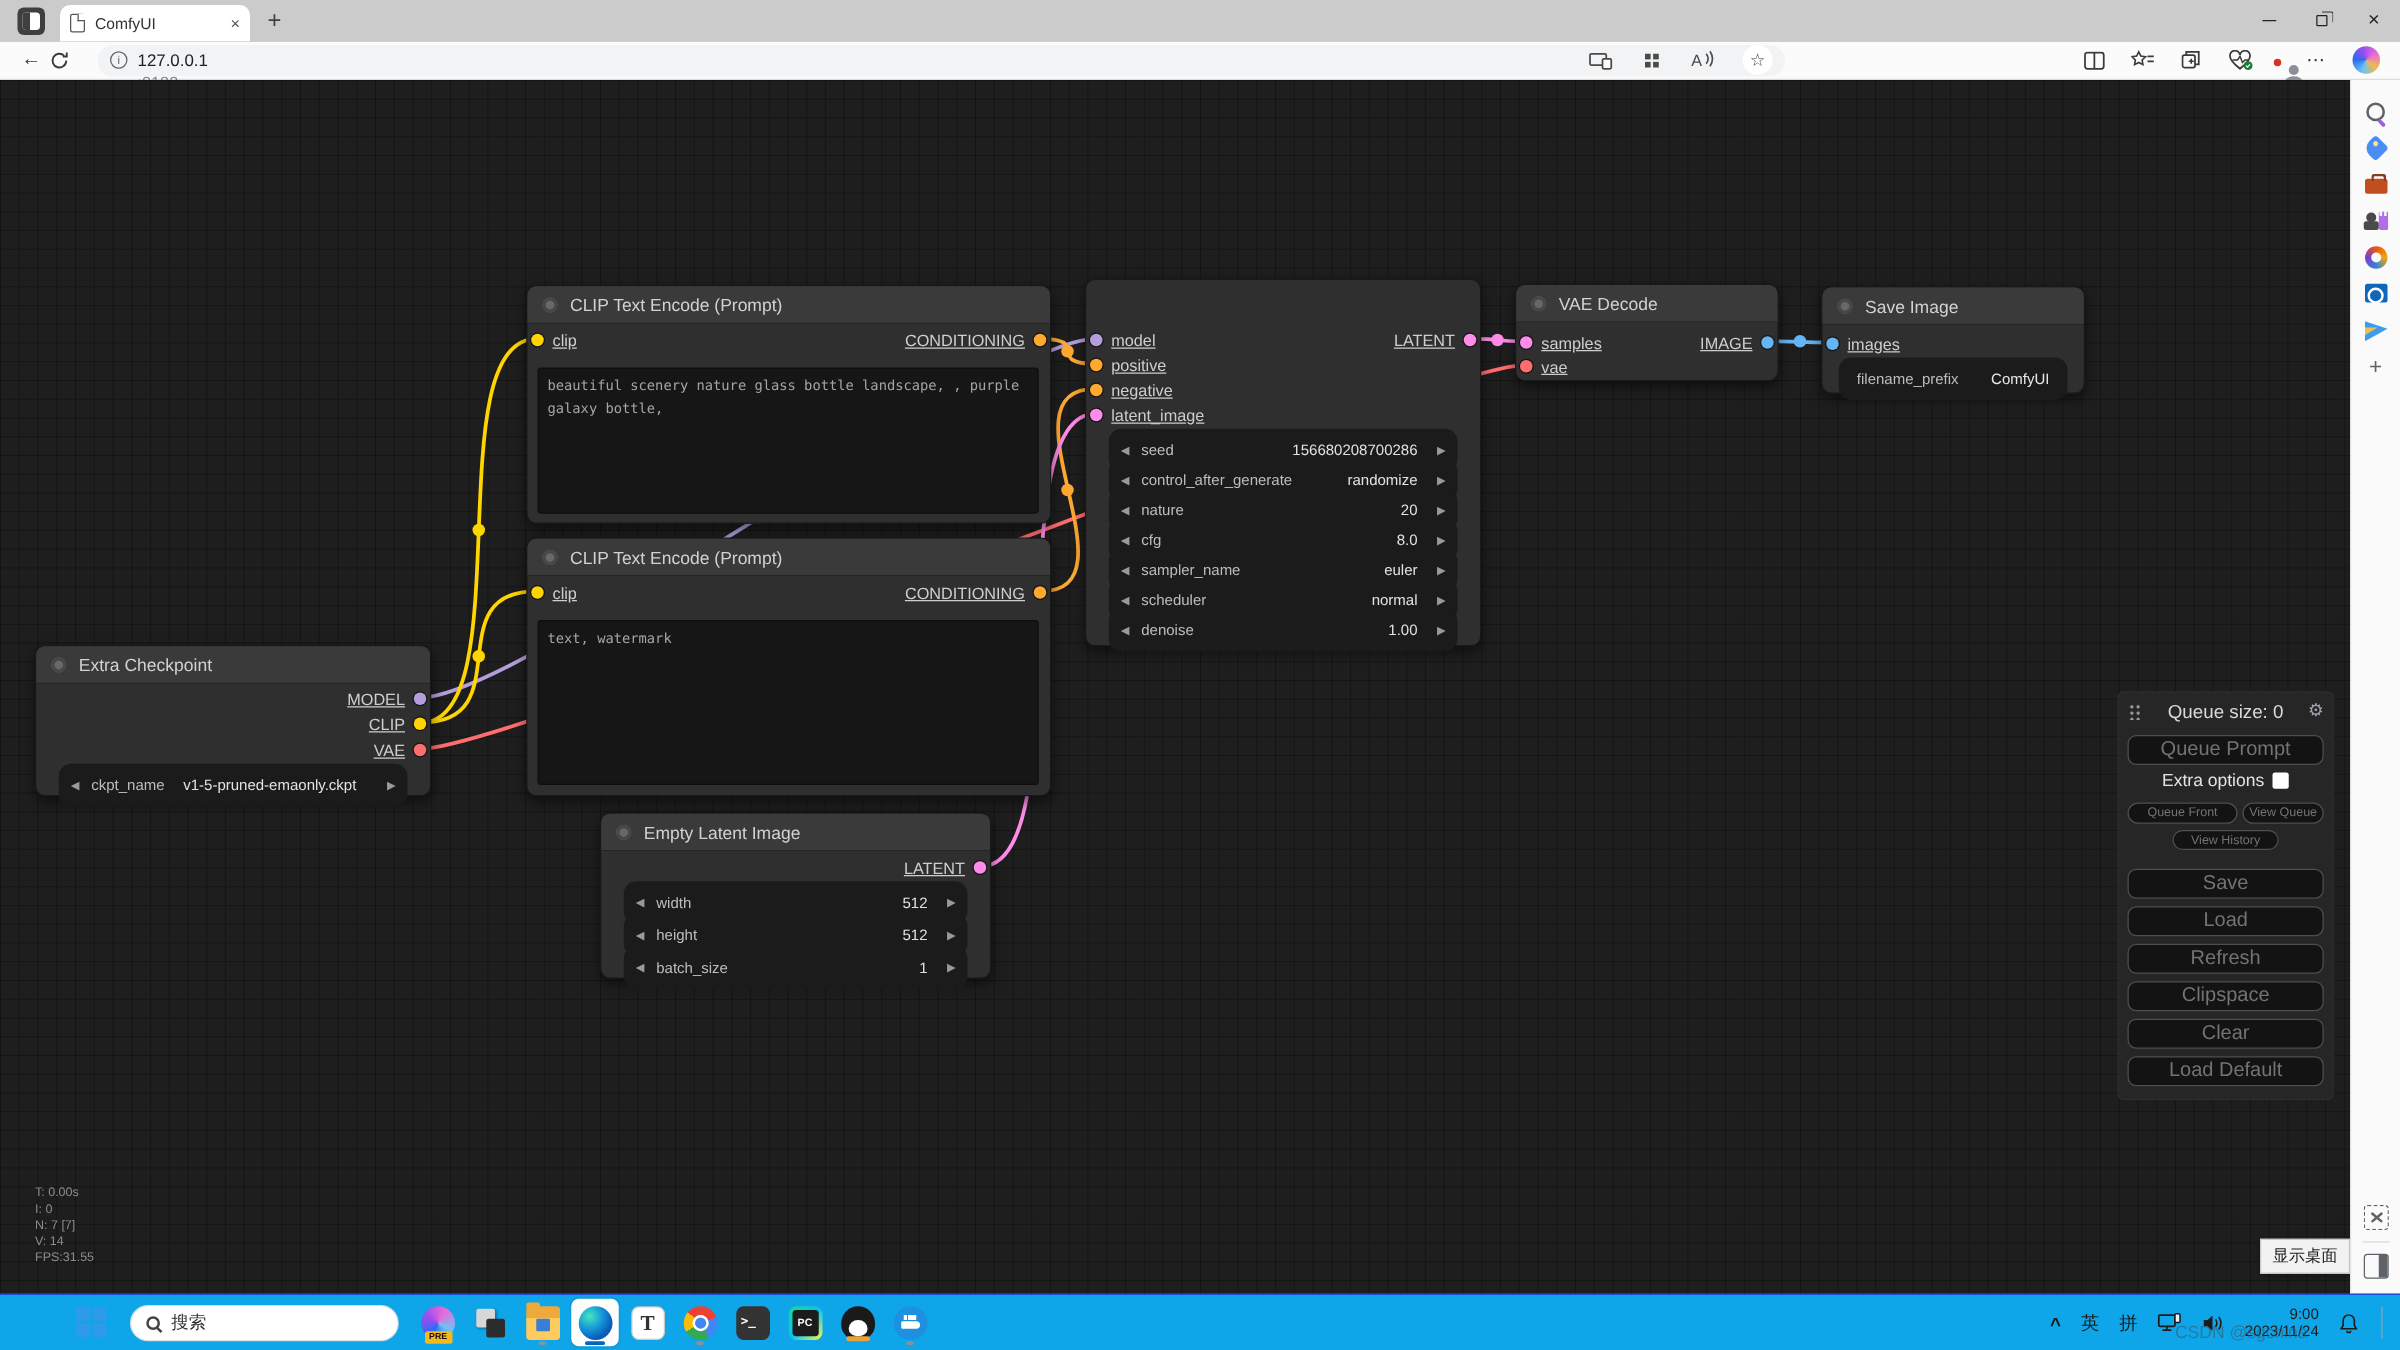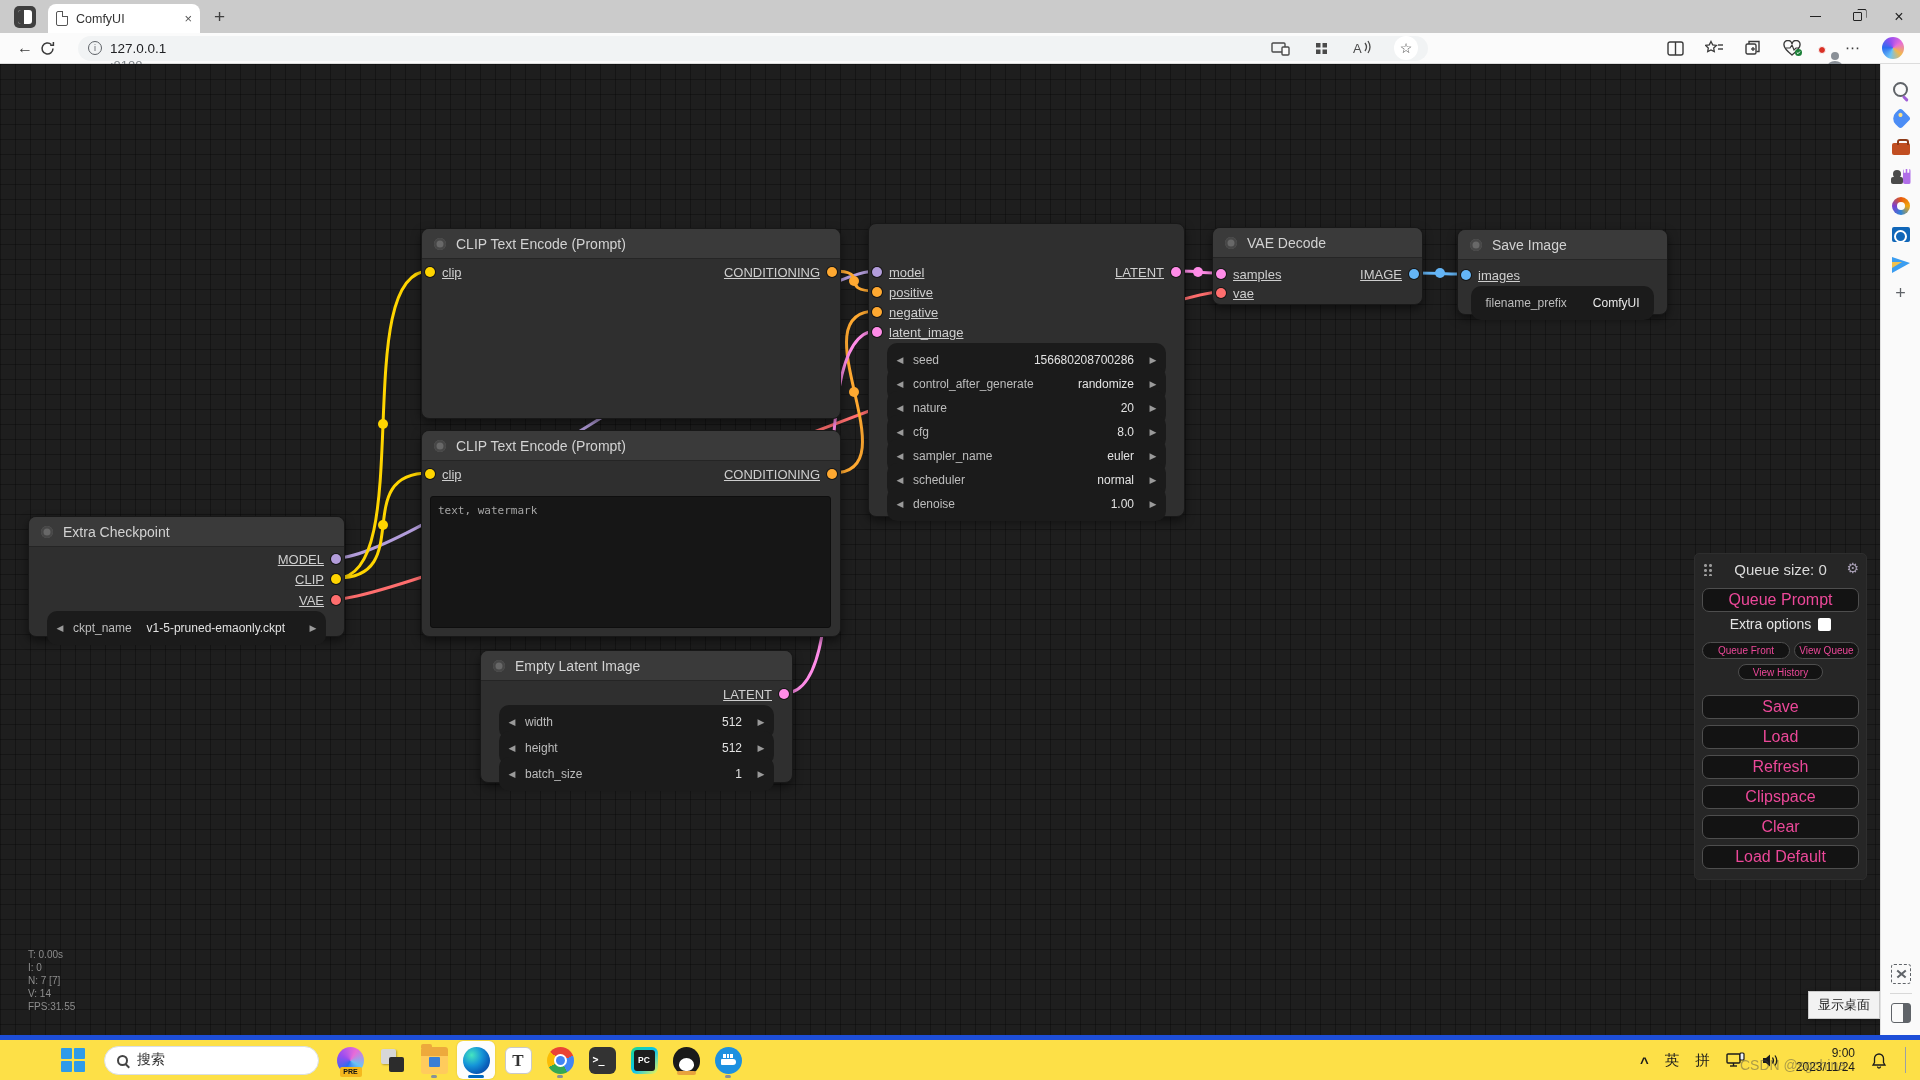--- a/index.html
+++ b/index.html
@@ -63,21 +63,21 @@
   .w-value.center { text-align:center; padding-right:0; }
   .widget.noarrow { justify-content:center; gap:26px; }
   .prompt { position:absolute; left:8px; right:9px; background:#161616; border:1px solid #0e0e0e; border-radius:3px; padding:5px 7px; font:11px/1.6 "DejaVu Sans Mono", monospace; color:#a5a5a5; white-space:pre-wrap; overflow:hidden; }
 
   
   .qpanel { position:absolute; z-index:3; left:1694px; top:489px; width:173px; height:327px; background:#262626; border:1px solid #2e2e2e; border-radius:5px; }
   .qhead { position:relative; height:30px; display:flex; align-items:center; justify-content:center; color:#dadada; font-size:15px; }
   .drag-dots { position:absolute; left:8px; top:9px; width:9px; height:13px;
     background-image:radial-gradient(circle, #9a9a9a 1.3px, transparent 1.6px); background-size:5px 5px; }
   .qgear { position:absolute; right:7px; top:6px; font-size:14px; color:#a89fb5; }
-  .qbtn { position:absolute; left:7px; right:7px; height:24px; background:#131313; border:1px solid #4e4e4e; border-radius:7px; color:#ec4899; font-size:16px; display:flex; align-items:center; justify-content:center; }
+  .qbtn { position:absolute; left:7px; right:7px; height:24px; background:#131313; border:1px solid #4e4e4e; border-radius:7px; color:#737373; font-size:16px; display:flex; align-items:center; justify-content:center; }
   .qbtn.small { font-size:10px; height:17px; border-radius:9px; }
   .extra-row { position:absolute; left:0; right:0; top:62px; display:flex; align-items:center; justify-content:center; gap:7px; color:#e3e3e3; font-size:14px; }
   .chk { width:13px; height:13px; background:#fff; border-radius:2px; }
 
   .stats { position:absolute; left:28px; top:884px; z-index:2; font-size:10px; line-height:13px; color:#8d8d8d; }
 
   .tooltip { position:absolute; right:0; top:927px; z-index:5; background:#f2f2f2; border:1px solid #c9c9c9; padding:4px 9px; font-size:13px; color:#1b1b1b; box-shadow:0 2px 5px rgba(0,0,0,.3); white-space:nowrap; }
 
   
   .sidebar { width:40px; background:#fafafa; border-left:1px solid #e1e1e1; display:flex; flex-direction:column; align-items:center; padding:16px 0 12px; gap:9px; }
@@ -101,21 +101,21 @@
   .sb-capture { border:1.5px dashed #5f6368; border-radius:3px; }
   .sb-capture:before, .sb-capture:after { content:""; position:absolute; left:4px; top:8px; width:11px; height:1.8px; background:#5f6368; }
   .sb-capture:before { transform:rotate(40deg); }
   .sb-capture:after { transform:rotate(-40deg); }
   .sb-panel { border:1.8px solid #5f6368; border-radius:3px; }
   .sb-panel:before { content:""; position:absolute; right:0; top:0; width:7px; height:100%; background:#5f6368; }
   .sb-divider { width:22px; height:1px; background:#d8d8d8; }
   .sb-spacer { flex:1; }
 
   
-  .taskbar { height:45px; background:#fde047; border-top:5px solid #1d4ed8; display:flex; align-items:center; padding:0 10px 0 52px; position:relative; }
+  .taskbar { height:45px; background:#0ea5e9; border-top:1px solid #1d4ed8; display:flex; align-items:center; padding:0 10px 0 52px; position:relative; }
   .tb-item { width:38px; height:38px; display:flex; align-items:center; justify-content:center; position:relative; flex:0 0 auto; margin:0 2px; }
   .run-dot { position:absolute; bottom:1px; left:50%; transform:translateX(-50%); width:6px; height:3px; border-radius:2px; background:#8a9198; }
   .tb-item.active { background:#fdfdfd; border-radius:6px; box-shadow:0 0 2px rgba(0,0,0,.15); }
   .tb-item.active .run-dot { width:16px; background:#0067c0; }
   .winlogo { width:24px; height:24px; display:grid; grid-template-columns:11px 11px; grid-template-rows:11px 11px; gap:2px; }
   .winlogo div { background:#2f9be8; border-radius:1px; }
   .searchpill { width:215px; height:29px; background:#fff; border:1px solid #d9dfe5; border-radius:15px; display:flex; align-items:center; padding:0 12px; gap:9px; margin:0 10px; flex:0 0 auto; }
   .mag { width:11px; height:11px; border:2px solid #444; border-radius:50%; position:relative; flex:0 0 auto; }
   .mag:before { content:""; position:absolute; right:-4px; bottom:-3px; width:5px; height:2px; background:#444; transform:rotate(45deg); }
   .search-label { font-size:14px; color:#333; }
@@ -281,20 +281,21 @@
           <span>CLIP Text Encode (Prompt)</span>
         </div>
       <div class="port in" style="top:33px">
           <span class="pin" style="background:#FFD500"></span>
           <span>clip</span>
         </div>
       <div class="port out" style="top:33px">
           <span class="pin" style="background:#FFA931"></span>
           <span>CONDITIONING</span>
         </div>
+      <div class="prompt" style="top:65px;height:117px">beautiful scenery nature glass bottle landscape, , purple galaxy bottle,</div>
     </div>
 
     <div class="node" style="left:421px;top:366px;width:420px;height:207px">
       <div class="ntitle">
           <span class="tdot"></span>
           <span>CLIP Text Encode (Prompt)</span>
         </div>
       <div class="port in" style="top:33px">
           <span class="pin" style="background:#FFD500"></span>
           <span>clip</span>

